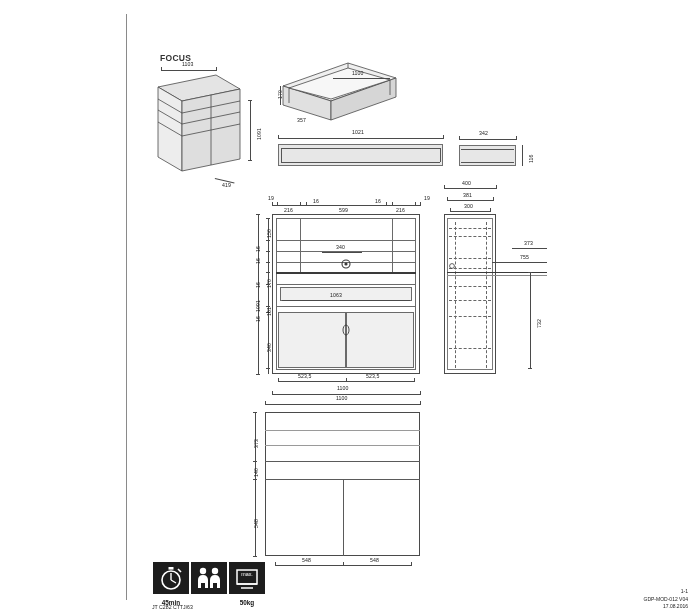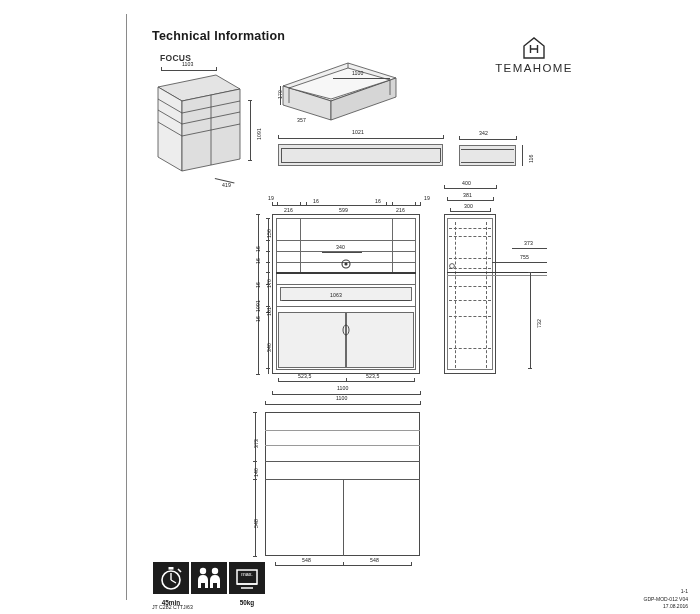--- a/index.html
+++ b/index.html
@@ -156,32 +156,22 @@
   }
   .svg-abs { position: absolute; left: 0; top: 0; overflow: visible; }
 </style>
 </head>
 <body>
 
 <div class="page">
 
   <div class="frame-left"></div>
 
-  <div class="title">Technical Information</div>
   <div class="subtitle">FOCUS</div>
 
-  <div class="brand">
-    <div class="brand-mark">
-      <svg width="24" height="24" viewBox="0 0 24 24">
-        <path d="M2 10 L12 2 L22 10 L22 22 L2 22 Z" fill="none" stroke="#2b2b2b" stroke-width="1.4"></path>
-        <path d="M8.5 9 L8.5 17 M15.5 9 L15.5 17 M8.5 13 L15.5 13" fill="none" stroke="#2b2b2b" stroke-width="1.4"></path>
-      </svg>
-    </div>
-    <div class="brand-name">TEMAHOME</div>
-  </div>
 
   <div>
     <svg class="svg-abs" width="700" height="614">
 
       <g stroke="#4a4a4a" stroke-width="0.8" fill="none">
 
         <polygon points="158,87 216,75 240,89 182,101" fill="#e4e4e4"></polygon>
 
         <polygon points="158,87 182,101 182,171 158,157" fill="#ededed"></polygon>
 

